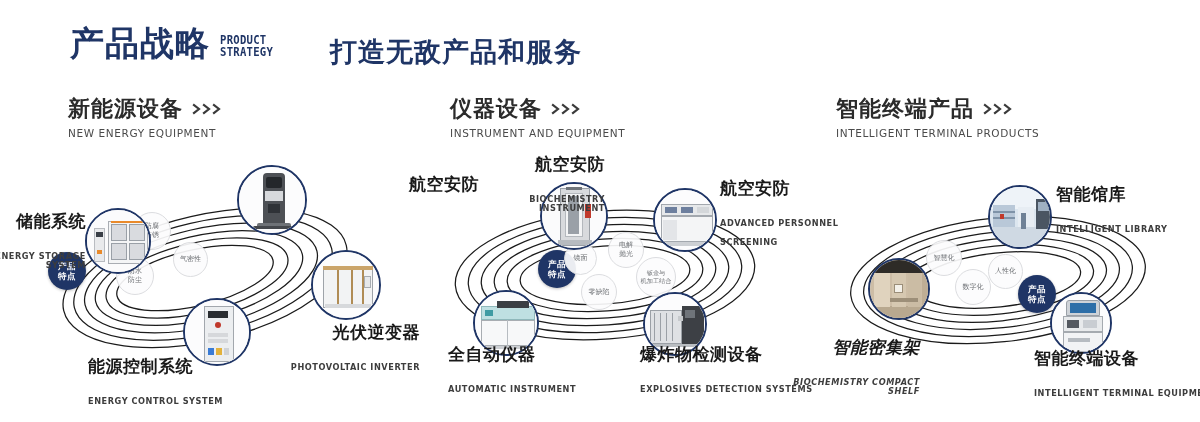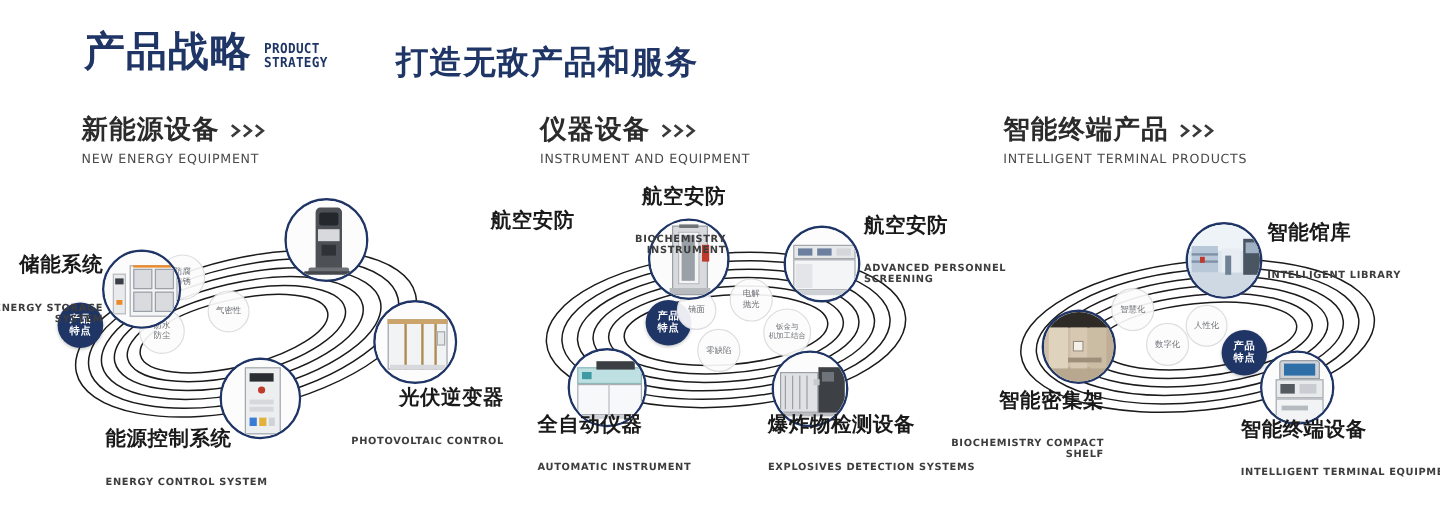--- a/index.html
+++ b/index.html
@@ -227,21 +227,21 @@
         <div class="dv" style="left:10px;top:14px;width:50px;height:4px;background:#caa46a;"></div>
         <div class="dv" style="left:24px;top:18px;width:1.5px;height:38px;background:#b08c55;"></div>
         <div class="dv" style="left:38px;top:18px;width:1.5px;height:38px;background:#b08c55;"></div>
         <div class="dv" style="left:49px;top:18px;width:1.5px;height:38px;background:#b08c55;"></div>
         <div class="dv" style="left:51px;top:24px;width:7px;height:12px;background:#e6e8ea;border:1px solid #a7acb2;"></div>
         <div class="dv" style="left:12px;top:52px;width:46px;height:4px;background:#d7d9dc;"></div>
       </div>
     </div>
     <div class="lbl right" style="left:230px;top:174px;width:190px;">
       <div class="cn">光伏逆变器</div>
-      <div class="en">PHOTOVOLTAIC CONTROL</div>
+      <div class="en">PHOTOVOLTAIC INVERTER</div>
     </div>
 
     <div class="node" style="left:183px;top:148px;width:68px;height:68px;">
       <div class="art">
         <div class="dv" style="left:0;top:0;right:0;bottom:0;background:#fcfcfd;"></div>
         <div class="dv" style="left:19px;top:6px;width:30px;height:56px;background:#eceef0;border:1px solid #a2a7ad;"></div>
         <div class="dv" style="left:23px;top:11px;width:20px;height:7px;background:#2a2d31;"></div>
         <div class="dv" style="left:30px;top:22px;width:6px;height:6px;border-radius:50%;background:#c0392b;"></div>
         <div class="dv" style="left:23px;top:33px;width:20px;height:4px;background:#d6d8db;"></div>
         <div class="dv" style="left:23px;top:39px;width:20px;height:4px;background:#d6d8db;"></div>
@@ -315,21 +315,21 @@
         <div class="dv" style="left:26px;top:17px;width:12px;height:6px;background:#6d7f9e;"></div>
         <div class="dv" style="left:42px;top:17px;width:12px;height:6px;background:#d4d7da;"></div>
         <div class="dv" style="left:6px;top:26px;width:52px;height:26px;background:#f4f5f6;border:1px solid #a3a8ae;"></div>
         <div class="dv" style="left:8px;top:30px;width:14px;height:20px;background:#e3e5e8;"></div>
         <div class="dv" style="left:6px;top:52px;width:52px;height:4px;background:#cdd0d4;"></div>
       </div>
     </div>
     <div class="lbl" style="left:320px;top:30px;">
       <div class="cn">航空安防</div>
       <div class="en">ADVANCED PERSONNEL</div>
-      <div class="en" style="margin-top:1px;">SCREENING</div>
+      <div class="en" style="margin-top:11px;">SCREENING</div>
     </div>
 
     <div class="node" style="left:73px;top:140px;width:66px;height:66px;">
       <div class="art">
         <div class="dv" style="left:0;top:0;right:0;bottom:0;background:#fcfcfd;"></div>
         <div class="dv" style="left:6px;top:14px;width:54px;height:14px;background:#bfe0e2;border:1px solid #8fb8bb;"></div>
         <div class="dv" style="left:22px;top:9px;width:32px;height:7px;background:#3b3f44;"></div>
         <div class="dv" style="left:6px;top:28px;width:54px;height:26px;background:#f7f8f9;border:1px solid #a8adb2;"></div>
         <div class="dv" style="left:32px;top:28px;width:1.4px;height:26px;background:#b7bcc1;"></div>
         <div class="dv" style="left:10px;top:18px;width:8px;height:6px;background:#3f9ba3;"></div>
@@ -413,21 +413,21 @@
         <div class="dv" style="left:0;top:0;width:62px;height:13px;background:#2e2b27;"></div>
         <div class="dv" style="left:0;top:46px;width:62px;height:16px;background:#b8a88f;"></div>
         <div class="dv" style="left:4px;top:13px;width:16px;height:34px;background:#e0d3be;"></div>
         <div class="dv" style="left:22px;top:13px;width:14px;height:34px;background:#d6c8b1;"></div>
         <div class="dv" style="left:38px;top:13px;width:13px;height:34px;background:#cbbca4;"></div>
         <div class="dv" style="left:52px;top:13px;width:10px;height:34px;background:#bfae95;"></div>
         <div class="dv" style="left:24px;top:24px;width:9px;height:9px;background:#f4f1ea;border:1px solid #9b8e79;"></div>
         <div class="dv" style="left:20px;top:38px;width:28px;height:4px;background:#9d8f79;"></div>
       </div>
     </div>
-    <div class="lbl right" style="left:-10px;top:176px;width:130px;">
+    <div class="lbl right" style="left:-10px;top:189px;width:130px;font-style:italic;">
       <div class="cn">智能密集架</div>
       <div class="en">BIOCHEMISTRY COMPACT</div>
       <div class="en" style="margin-top:1px;">SHELF</div>
     </div>
 
     <div class="node" style="left:250px;top:142px;width:62px;height:62px;">
       <div class="art">
         <div class="dv" style="left:0;top:0;right:0;bottom:0;background:#fcfcfd;"></div>
         <div class="dv" style="left:14px;top:6px;width:34px;height:16px;background:#cfd3d8;border:1px solid #9aa0a7;border-radius:3px 3px 0 0;"></div>
         <div class="dv" style="left:18px;top:9px;width:26px;height:10px;background:#2e6fa8;"></div>

